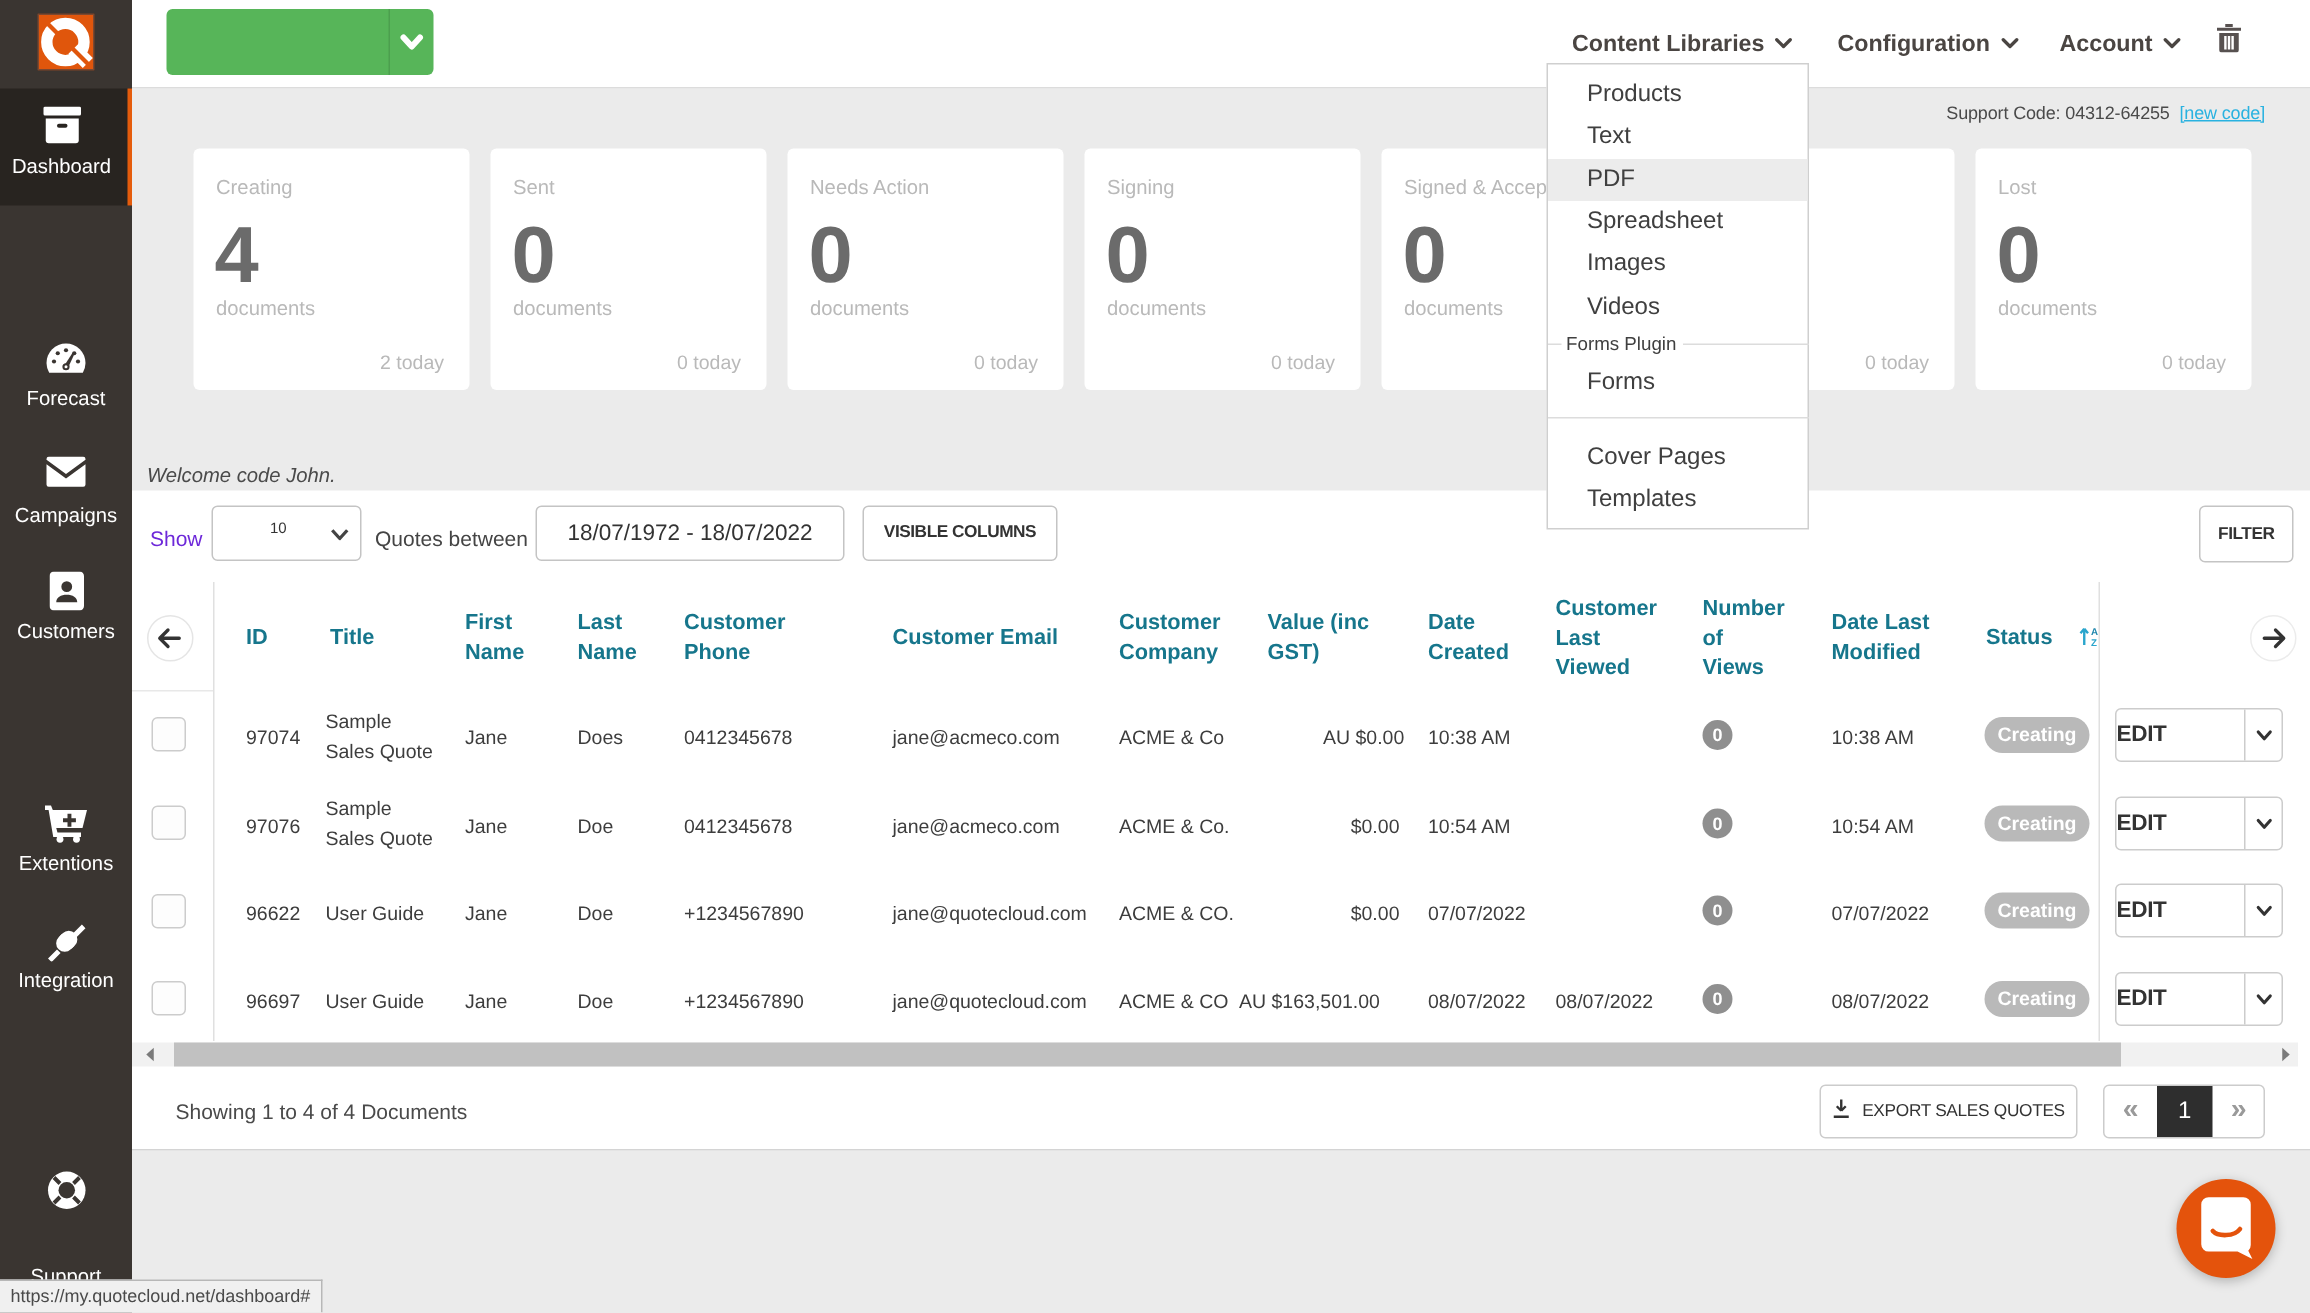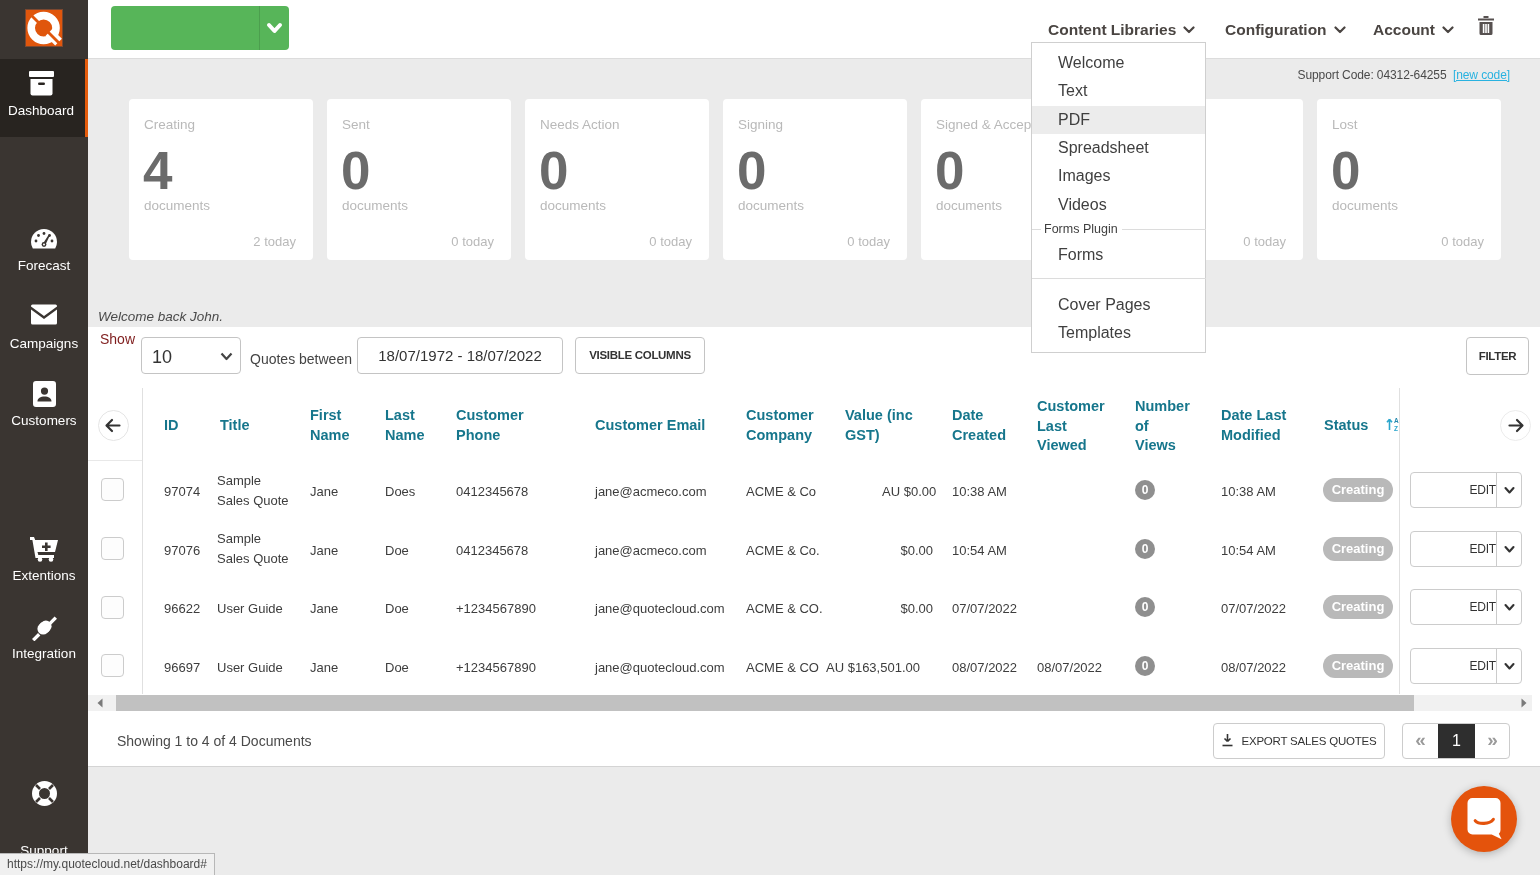--- a/index.html
+++ b/index.html
@@ -32,37 +32,37 @@
 .card{position:absolute;top:99px;width:184px;height:161px;background:#fff;border-radius:4px}
 .card .t1{position:absolute;left:15px;top:18px;font-size:13.5px;color:#b9b9b9}
 .card .num{position:absolute;left:14px;top:45px;font-size:53px;line-height:53px;font-weight:bold;color:#6b6b6b}
 .card .t2{position:absolute;left:15px;top:99px;font-size:13.5px;color:#b9b9b9}
 .card .t3{position:absolute;right:17px;top:135px;font-size:13px;color:#b9b9b9}
 #welcome{left:98px;top:309px;font-style:italic;font-size:13.5px;color:#4a4a4a}
 
 
 #white{left:88px;top:327px;width:1452px;height:440px;background:#fff;border-bottom:1px solid #d4d4d4}
 .inpt{position:absolute;top:337px;height:37px;background:#fff;border:1px solid #c4c4c4;border-radius:4px}
-#show-label{left:100px;top:331px;font-size:14px;color:#7f1d1d}
+#show-label{left:100px;top:351px;font-size:14px;color:#6d28d9}
 #sel10{left:141px;width:100px}
-#sel10 .v{position:absolute;left:10px;top:9px;font-size:18px;color:#333}
+#sel10 .v{position:absolute;left:38px;top:9px;font-size:10px;color:#333}
 #qb-label{left:250px;top:351px;font-size:14px;color:#444;white-space:nowrap}
 #dateinp{left:357px;width:206px;text-align:center;line-height:35px;font-size:15px;color:#333}
 #viscol{left:575px;width:130px;text-align:center;line-height:35px;font-size:11.5px;font-weight:bold;color:#333;letter-spacing:-0.3px}
 #filterbtn{left:1466px;width:63px;height:38px;text-align:center;line-height:36px;font-size:11.5px;font-weight:bold;color:#333;letter-spacing:-0.3px}
 
 
 .vline{width:1px;background:#e0e0e0;top:388px;height:306px}
 .th{position:absolute;font-size:14.5px;font-weight:bold;color:#16768c;line-height:19.5px}
 .td{position:absolute;font-size:13px;color:#3d3d3d;line-height:19.5px}
 .cbx{position:absolute;left:101px;width:23px;height:23px;border:1px solid #ccc;border-radius:4px;background:#fdfdfd}
 .badge{position:absolute;left:1135px;width:20px;height:20px;border-radius:50%;background:#8f8f8f;color:#fff;font-size:12px;font-weight:bold;text-align:center;line-height:20px}
 .pill{position:absolute;left:1323px;width:70px;height:24px;border-radius:12px;background:#b9b9b9;color:#fff;font-size:13px;font-weight:bold;text-align:center;line-height:24px}
 .editbtn{position:absolute;left:1410px;width:112px;height:36px;border:1px solid #ccc;border-radius:4px;background:#fff}
-.editbtn .e{position:absolute;left:0;top:0;width:85px;height:34px;line-height:34px;text-align:right;font-size:12px;font-weight:normal;color:#333;letter-spacing:-0.2px}
+.editbtn .e{position:absolute;left:0;top:0;width:85px;height:34px;line-height:34px;text-align:left;font-size:15px;font-weight:bold;color:#333;letter-spacing:-0.2px}
 .editbtn .d{position:absolute;left:85px;top:0;width:1px;height:34px;background:#ccc}
 .editbtn .c{position:absolute;left:86px;top:0;width:25px;height:34px}
 .circbtn{position:absolute;width:31px;height:31px;border-radius:50%;background:#fff;border:1px solid #e5e5e5;z-index:10}
 
 
 #sbtrack{left:88px;top:695px;width:1444px;height:16px;background:#f1f1f1}
 #sbthumb{left:116px;top:695px;width:1298px;height:16px;background:#c1c1c1}
 
 
 #showing{left:117px;top:733px;font-size:14px;color:#4a4a4a}
@@ -146,21 +146,21 @@
     <div class="t2">documents</div>
     <div class="t3">0 today</div>
   </div>
 <div class="card" style="left:1317px">
     <div class="t1">Lost</div>
     <div class="num">0</div>
     <div class="t2">documents</div>
     <div class="t3">0 today</div>
   </div>
 
-<div class="a" id="welcome">Welcome back John.</div>
+<div class="a" id="welcome">Welcome code John.</div>
 
 <div class="a" id="white"></div>
 <div class="a" id="show-label">Show</div>
 <div class="inpt" id="sel10">
     <div class="v">10</div>
     <svg class="a" style="left:78px;top:14px" width="13" height="9" viewBox="0 0 13 9">
       <path d="M1.5 1.5L6.5 7l5-5.5" fill="none" stroke="#444" stroke-width="2.2" stroke-linejoin="round"></path>
     </svg>
   </div>
 <div class="a" id="qb-label">Quotes between</div>
@@ -375,21 +375,21 @@
           <circle cx="13.5" cy="13.5" r="5.5" fill="#3a3531"></circle>
           <g stroke="#3a3531" stroke-width="2.6">
             <path d="M5 5l4 4M22 5l-4 4M5 22l4-4M22 22l-4-4"></path>
           </g>
         </svg></div>
     <div class="lb" style="top:68px">Support</div>
   </div>
 </div>
 
 <div class="a" id="dd">
-  <div class="ddi" style="top:6px">Welcome</div>
+  <div class="ddi" style="top:6px">Products</div>
   <div class="ddi" style="top:34.3px">Text</div>
   <div class="ddi" style="top:62.6px;background:#ececec">PDF</div>
   <div class="ddi" style="top:90.9px">Spreadsheet</div>
   <div class="ddi" style="top:119.2px">Images</div>
   <div class="ddi" style="top:147.5px">Videos</div>
   <div class="ddl">Forms Plugin</div>
   <div class="ddh" style="left:90px;top:186px;width:84px"></div>
   <div class="ddh" style="left:0;top:186px;width:9px"></div>
   <div class="ddi" style="top:198px">Forms</div>
   <div class="ddh" style="left:0;top:235px;width:174px"></div>

